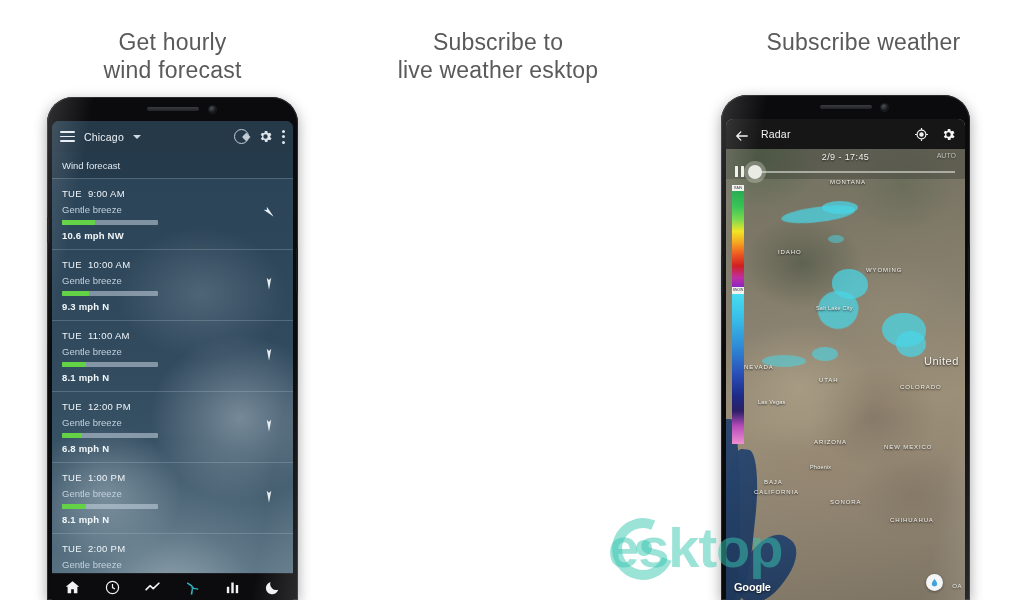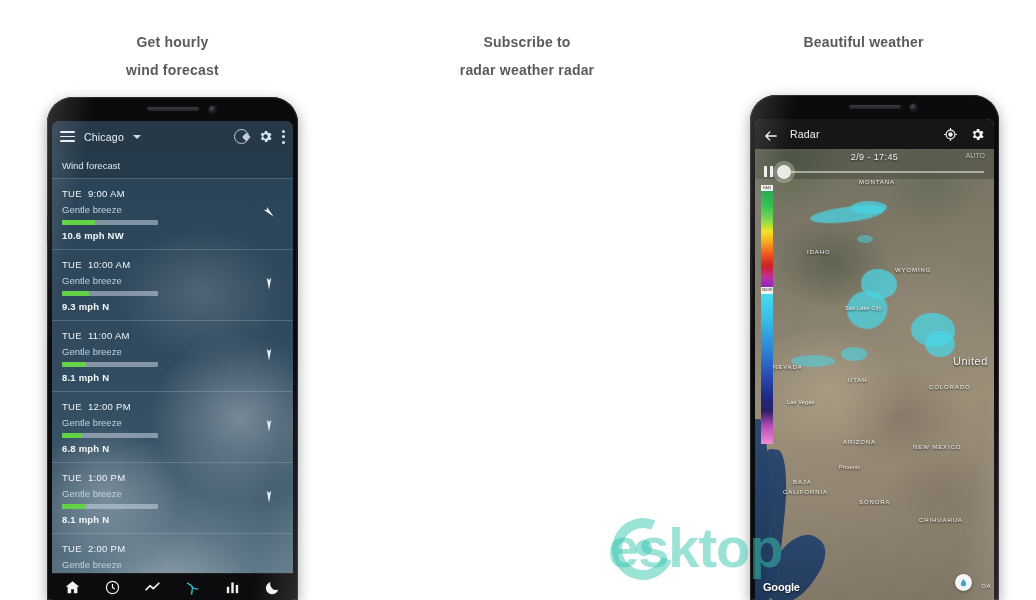--- a/index.html
+++ b/index.html
@@ -7,31 +7,31 @@
   body {
     background:#ffffff;
     font-family:"Liberation Sans", sans-serif;
     position:relative;
   }
   .stage { position:relative; width:1036px; height:600px; }
 
   
   .panel { position:absolute; top:0; height:600px; }
   .panel-1 { left:0;   width:345px; }
-  .panel-2 { left:354px; width:346px; }
+  .panel-2 { left:325px; width:346px; }
   .panel-3 { left:691px; width:345px; }
 
   .caption {
     text-align:center;
     color:#5a5a5a;
-    font-size:14px;
+    font-size:23px;
     line-height:28px;
     letter-spacing:.2px;
     padding-top:28px;
-    font-weight:700;
+    font-weight:400;
   }
   .caption .l2 { display:block; }
 
   
   .phone {
     position:absolute;
     background:#0b0b0d;
     border-radius:26px 26px 0 0;
     box-shadow:0 0 0 1px #2a2a2e inset, 0 4px 14px rgba(0,0,0,.35);
     overflow:hidden;
@@ -432,21 +432,21 @@
           </div>
 
         </div>
       </div>
     </div>
   </div>
 
   <div class="panel panel-2">
     <div class="caption">
       <span>Subscribe to</span>
-      <span class="l2">radar weather radar</span>
+      <span class="l2">live weather esktop</span>
     </div>
 
     <div class="phone p2">
       <div class="side-btn sb-a"></div>
       <div class="side-btn sb-b"></div>
       <div class="notch-area">
         <div class="speaker"></div>
         <div class="front-cam"></div>
       </div>
 
@@ -534,21 +534,21 @@
           </div>
           <div class="radar-corner">OA</div>
 
         </div>
       </div>
     </div>
   </div>
 
   <div class="panel panel-3">
     <div class="caption">
-      <span>Beautiful weather</span>
+      <span>Subscribe weather</span>
     </div>
 
   </div>
 
   <div class="watermark">
     <div class="wm-faint">esktop</div>
     <div class="wm-ring"></div>
     <div class="wm-center"></div>
     <div class="wm-text">esktop</div>
   </div>

